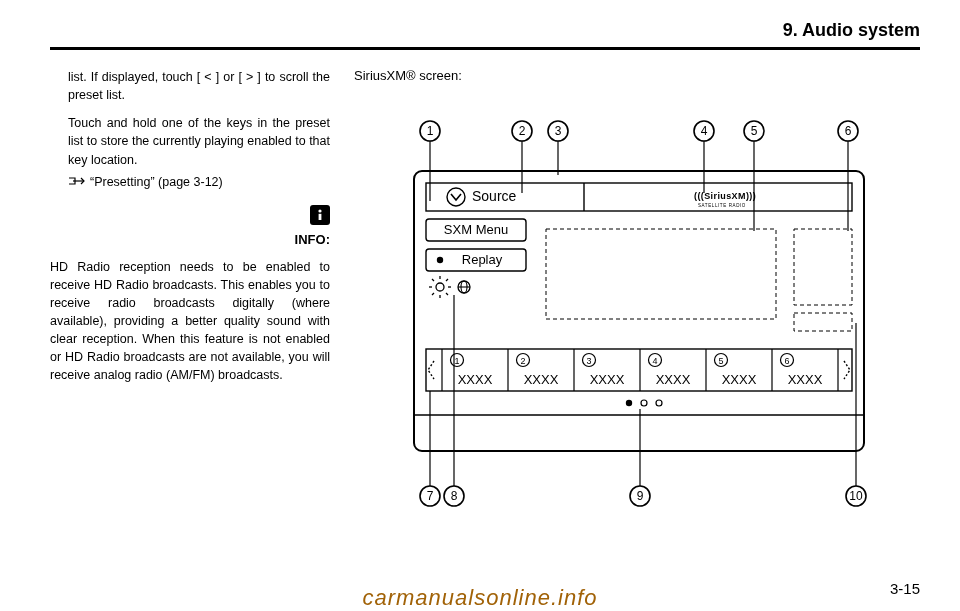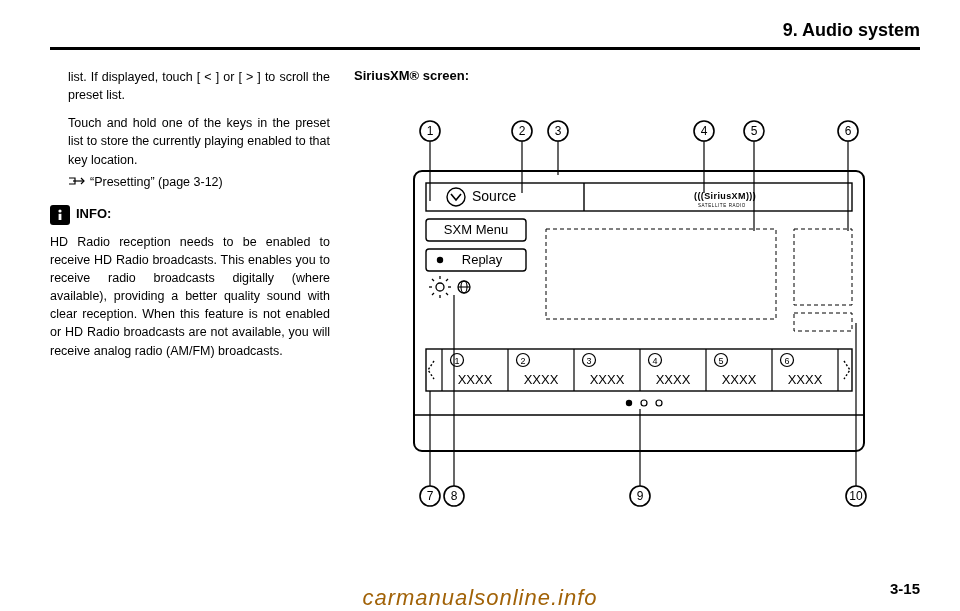--- a/index.html
+++ b/index.html
@@ -51,57 +51,58 @@
       margin-top: -6px;
       margin-bottom: 14px;
     }
     .xref-icon {
       position: absolute;
       left: 18px;
       top: 1px;
     }
     .info-row {
       display: flex;
-      align-items: flex-start;
+      align-items: flex-end;
       gap: 6px;
       margin: 12px 0 8px 0;
+      flex-direction: column;
     }
     .info-icon {
       width: 20px;
       height: 20px;
       background: #000;
       border-radius: 3px;
       display: flex;
       align-items: center;
       justify-content: center;
     }
     .info-icon svg { display:block; }
     .info-label {
       font-weight: bold;
       font-size: 13px;
     }
     .sxm-title {
-      font-weight: bold;
+      font-weight: normal;
       font-size: 13px;
       margin-bottom: 18px;
     }
     .diagram-wrap {
       width: 540px;
       height: 420px;
       position: relative;
     }
     .diagram-wrap svg {
       width: 100%;
       height: 100%;
     }
     .pagenum {
       position: absolute;
       bottom: 14px;
       right: 40px;
-      font-weight: bold;
+      font-weight: normal;
       font-size: 15px;
     }
     .watermark {
       position: absolute;
       bottom: 0;
       left: 50%;
       transform: translateX(-50%);
       font-size: 22px;
       color: #a16207;
       letter-spacing: 1px;

